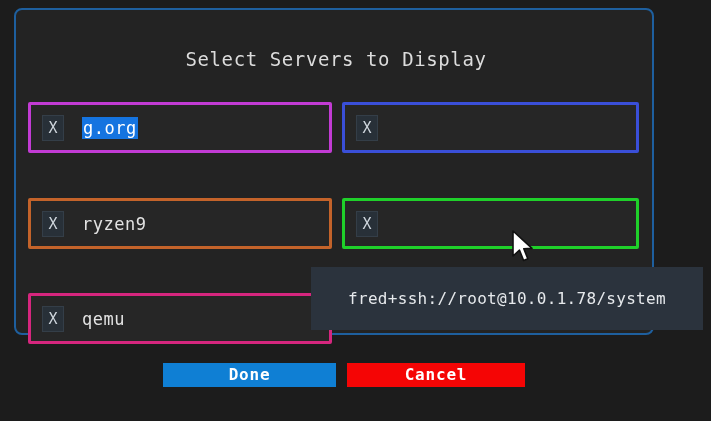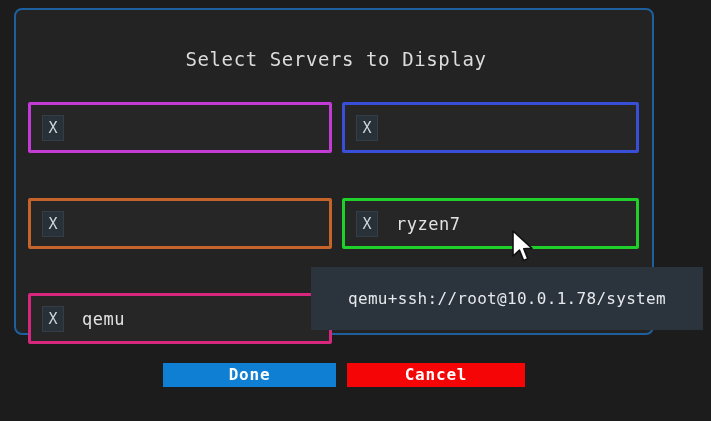--- a/index.html
+++ b/index.html
@@ -138,47 +138,48 @@
 <body>
 
 <div id="root">
 
   <div class="dialog-frame">
 
     <div class="dialog-title">Select Servers to Display</div>
 
     <div class="server-entry entry-col-left entry-row-1" style="border-color:#c23bd4;">
       <span class="entry-checkbox">X</span>
+      <span class="entry-label selected">g.org</span>
     </div>
 
     <div class="server-entry entry-col-right entry-row-1" style="border-color:#3a4fd8;">
       <span class="entry-checkbox">X</span>
     </div>
 
     <div class="server-entry entry-col-left entry-row-2" style="border-color:#c4632a;">
       <span class="entry-checkbox">X</span>
+      <span class="entry-label">ryzen9</span>
     </div>
 
     <div class="server-entry entry-col-right entry-row-2" style="border-color:#1fd02a;">
       <span class="entry-checkbox">X</span>
-      <span class="entry-label">ryzen7</span>
     </div>
 
     <div class="server-entry entry-col-left entry-row-3" style="border-color:#d6267e;">
       <span class="entry-checkbox">X</span>
       <span class="entry-label">qemu</span>
     </div>
 
     <div class="btn btn-done">Done</div>
 
     <div class="btn btn-cancel">Cancel</div>
 
   </div>
 
-  <div class="tooltip">qemu+ssh://root@10.0.1.78/system</div>
+  <div class="tooltip">fred+ssh://root@10.0.1.78/system</div>
 
   <div class="cursor">
     <svg width="26" height="34" viewBox="0 0 26 34" xmlns="http://www.w3.org/2000/svg">
       <path d="M3 1 L3 26 L9.5 20.2 L13.6 30.5 L17.8 28.7 L13.8 18.8 L22 18.4 Z" fill="#ffffff" stroke="#111111" stroke-width="1.6" stroke-linejoin="round"></path>
     </svg>
   </div>
 
 </div>
 
 </body></html>

